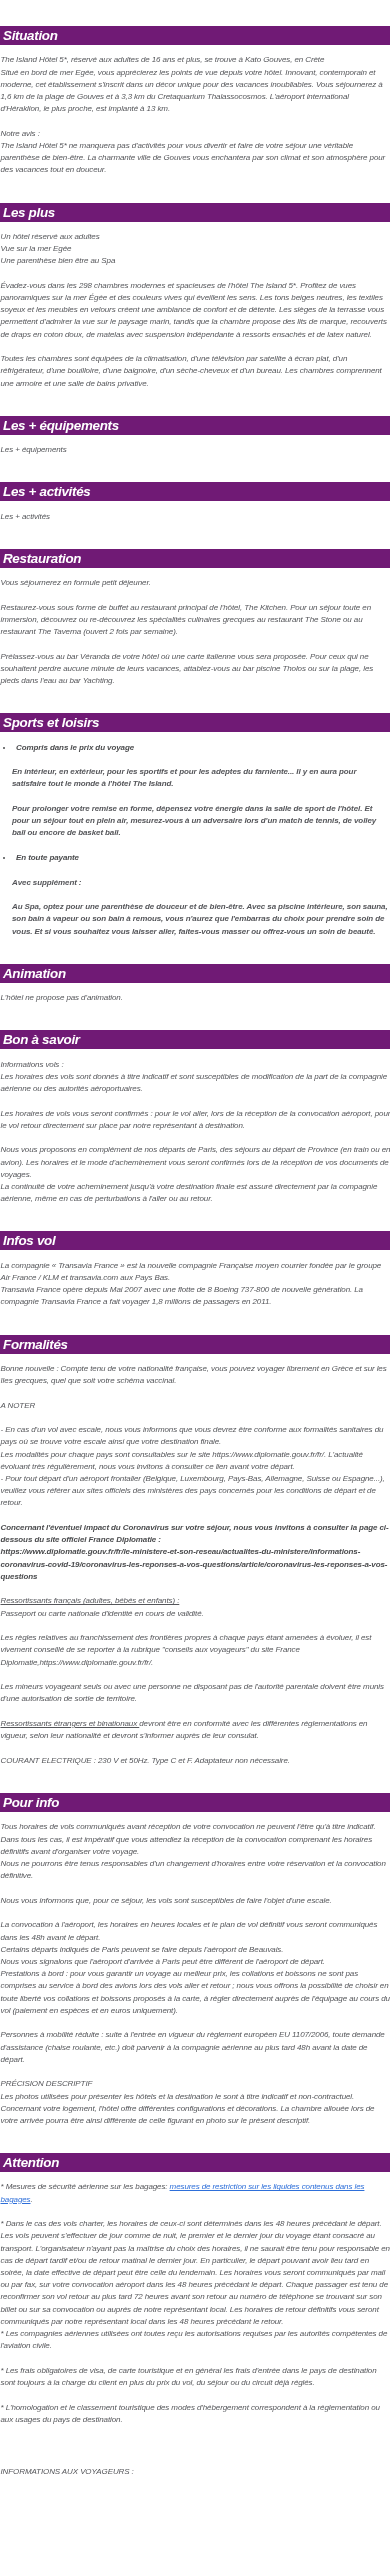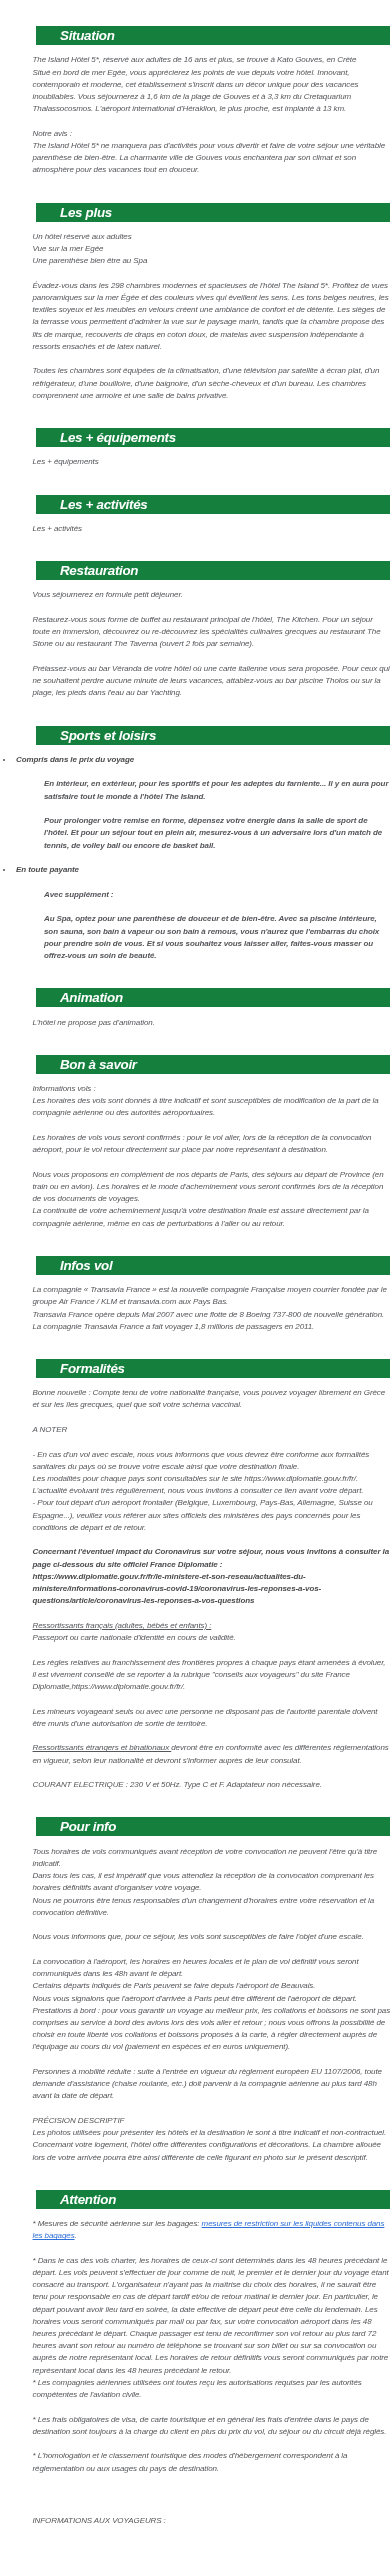--- a/index.html
+++ b/index.html
@@ -5,41 +5,39 @@
   html, body { margin: 0; padding: 0; background: #ffffff; }
   body {
     width: 391px;
     font-family: "Liberation Sans", "DejaVu Sans", sans-serif;
     font-style: italic;
     color: #55565a;
     letter-spacing: -0.1px;
   }
   .page { width: 391px; overflow: hidden; }
   .band {
-    background: #15803d;
+    background: #701a75;
     height: 19px;
     line-height: 19px;
     margin-top: 26px;
-    padding-left: 24px;
+    padding-left: 3px;
     box-sizing: border-box;
-    margin-left: 36px;
   }
   .band-title {
     color: #ffffff;
     font-size: 13.4px;
     font-weight: 700;
     font-style: italic;
     letter-spacing: -0.3px;
   }
   .blk {
     margin: 12.4px 0.5px;
     font-size: 8px;
     line-height: 12.2px;
     white-space: pre-line;
-    padding-left: 32px;
   }
   .band + .blk { margin-top: 9.3px; }
   .b { font-weight: 700; color: #4b4c4e; }
   .u { text-decoration: underline; margin-top: 44px; }
   a.link { color: #2e6fd9; text-decoration: underline; cursor: pointer; }
   .bullet {
     display: list-item;
     list-style-type: disc;
     margin-left: 14px;
     padding-left: 2.1px;

